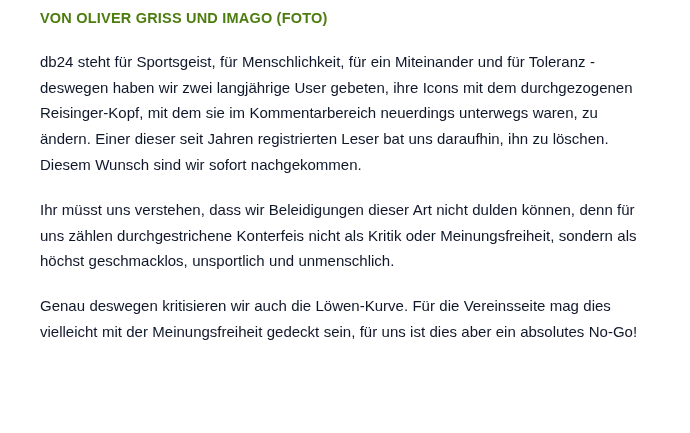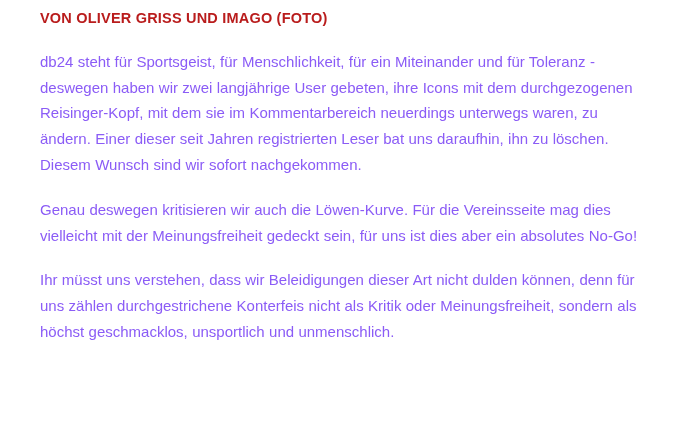--- a/index.html
+++ b/index.html
@@ -16,37 +16,37 @@
   }
   .article {
     padding: 0 40px 0 40px;
     box-sizing: border-box;
     width: 690px;
   }
   .byline {
     font-size: 14.5px;
     font-weight: bold;
     letter-spacing: 0.2px;
-    color: #b91c1c;
+    color: #4d7c0f;
     margin: 8px 0 0 0;
     line-height: 1.5;
   }
   .para {
     font-size: 15px;
     line-height: 1.72;
-    color: #8b5cf6;
+    color: #0f172a;
     margin: 19px 0 0 0;
     text-align: left;
     word-spacing: 0.2px;
   }
   .para:first-of-type {
     margin-top: 22px;
   }
 </style>
 </head>
 <body>
 
 <div class="article">
   <p class="byline">VON OLIVER GRISS UND IMAGO (FOTO)</p>
   <p class="para">db24 steht für Sportsgeist, für Menschlichkeit, für ein Miteinander und für Toleranz - deswegen haben wir zwei langjährige User gebeten, ihre Icons mit dem durchgezogenen Reisinger-Kopf, mit dem sie im Kommentarbereich neuerdings unterwegs waren, zu ändern. Einer dieser seit Jahren registrierten Leser bat uns daraufhin, ihn zu löschen. Diesem Wunsch sind wir sofort nachgekommen.</p>
+  <p class="para">Ihr müsst uns verstehen, dass wir Beleidigungen dieser Art nicht dulden können, denn für uns zählen durchgestrichene Konterfeis nicht als Kritik oder Meinungsfreiheit, sondern als höchst geschmacklos, unsportlich und unmenschlich.</p>
   <p class="para">Genau deswegen kritisieren wir auch die Löwen-Kurve. Für die Vereinsseite mag dies vielleicht mit der Meinungsfreiheit gedeckt sein, für uns ist dies aber ein absolutes No-Go!</p>
-  <p class="para">Ihr müsst uns verstehen, dass wir Beleidigungen dieser Art nicht dulden können, denn für uns zählen durchgestrichene Konterfeis nicht als Kritik oder Meinungsfreiheit, sondern als höchst geschmacklos, unsportlich und unmenschlich.</p>
 </div>
 
 </body></html>

